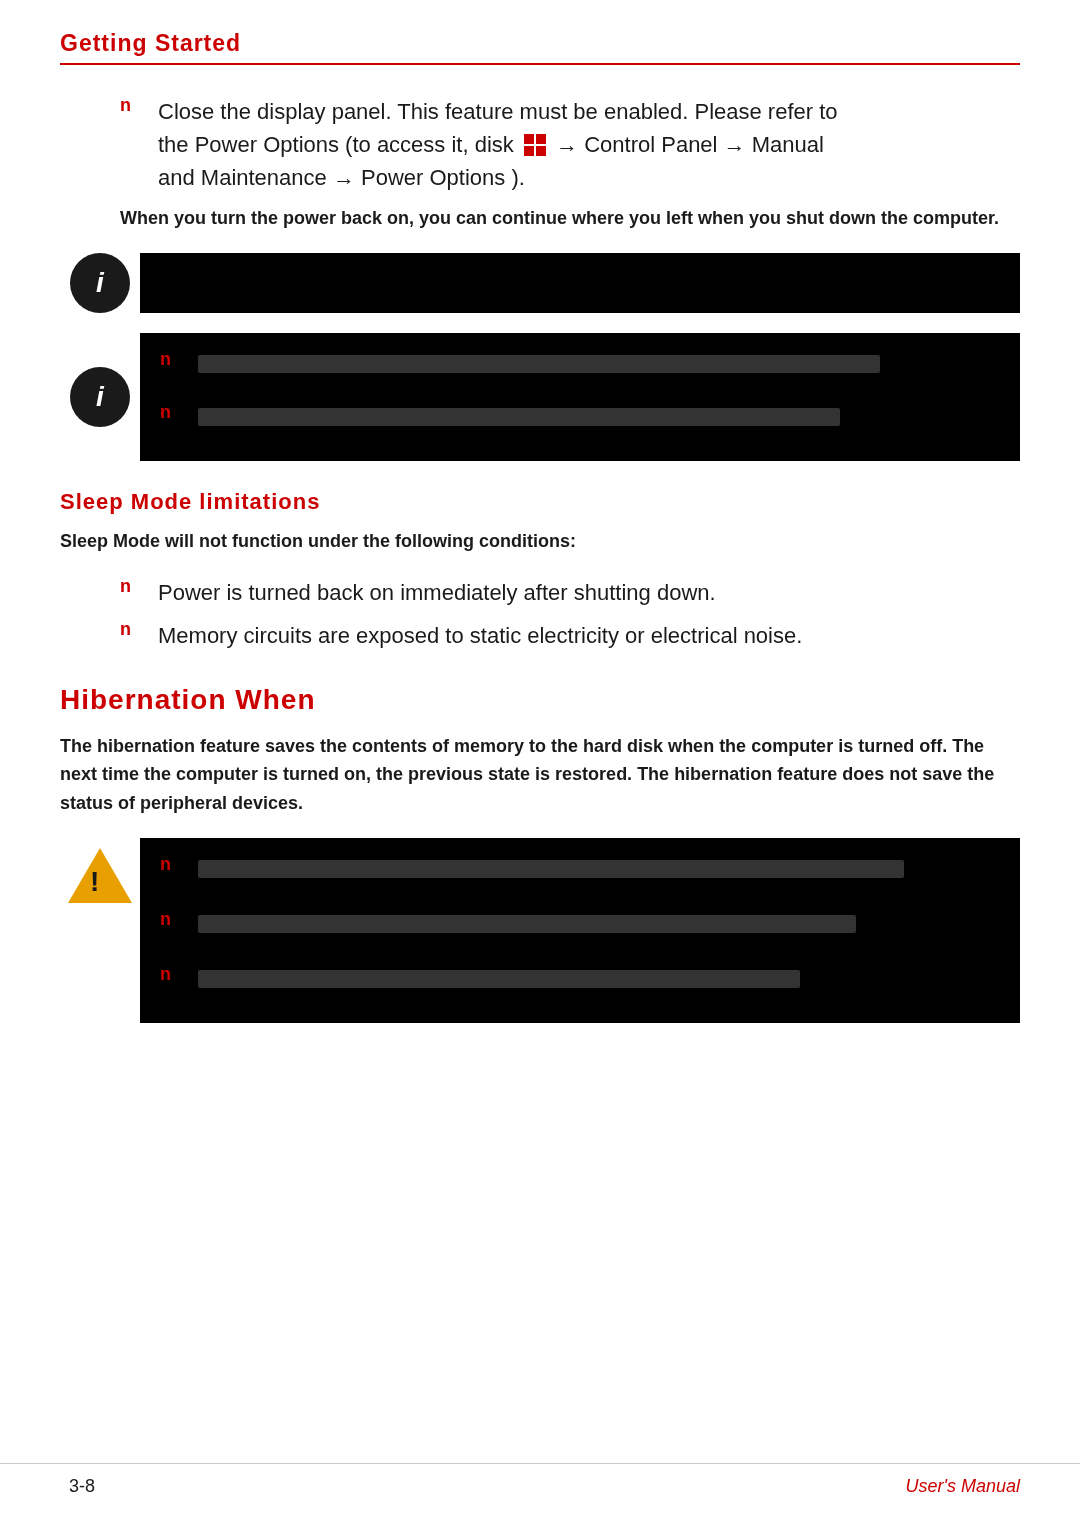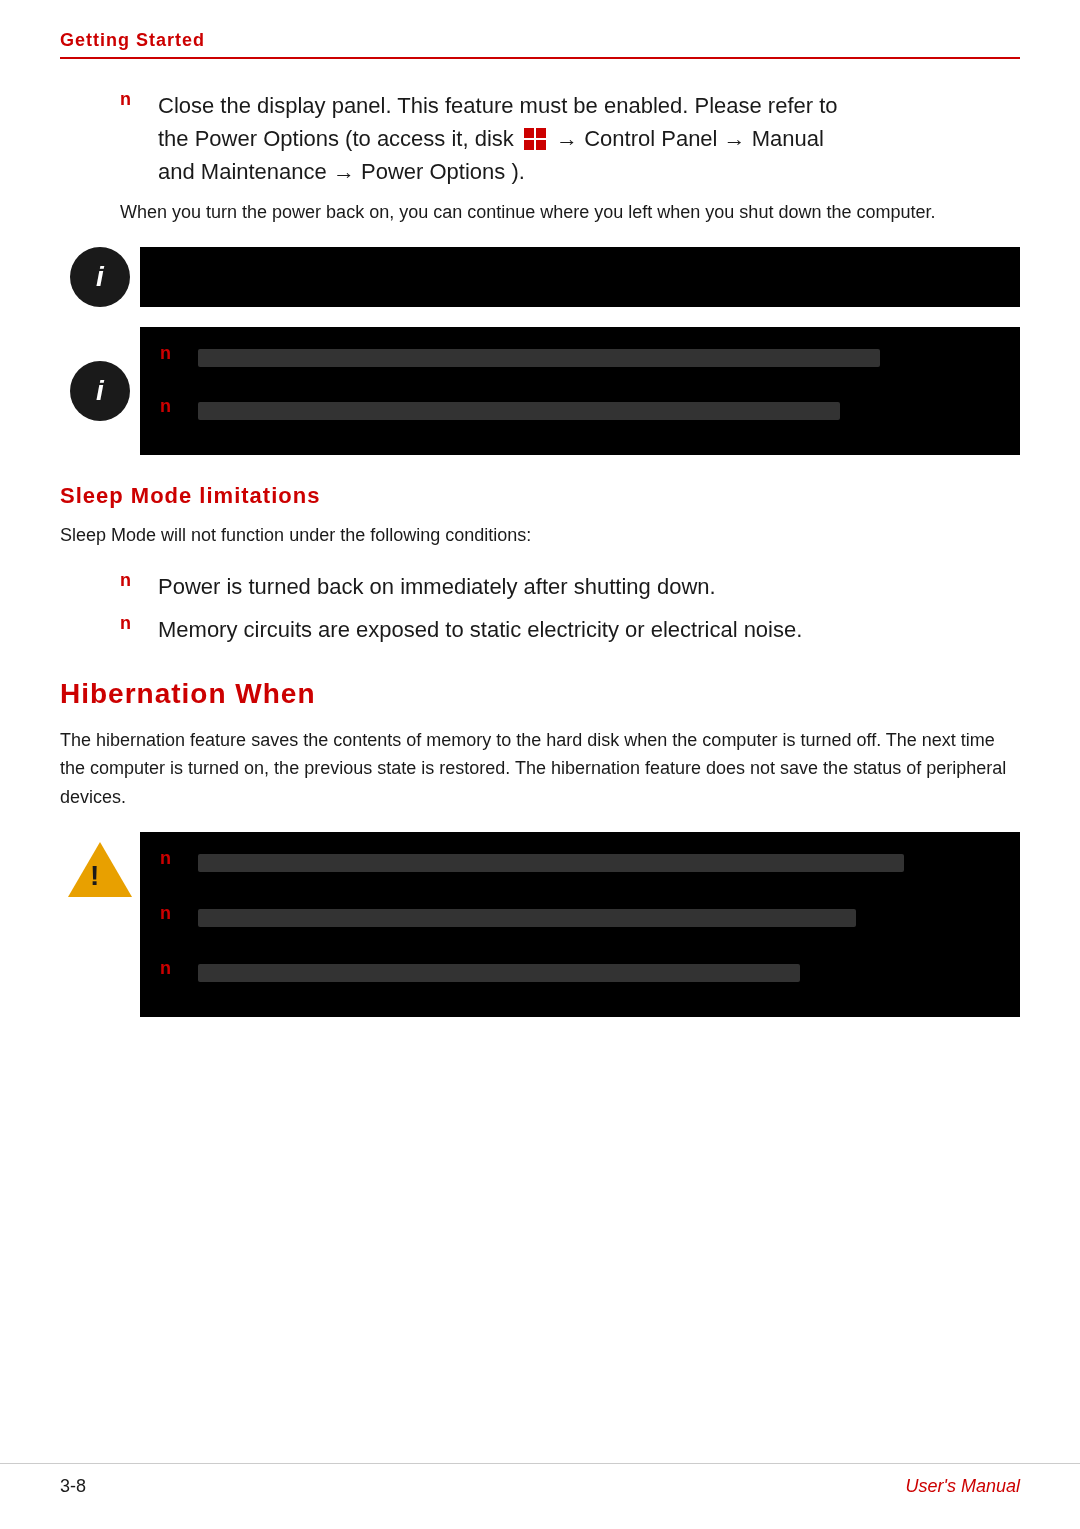--- a/index.html
+++ b/index.html
@@ -24,21 +24,21 @@
 
     
     .page-header {
       border-bottom: 2px solid #cc0000;
       margin-bottom: 30px;
       padding-bottom: 6px;
     }
 
     .page-header-title {
       color: #cc0000;
-      font-size: 18px;
+      font-size: 23px;
       font-weight: bold;
       letter-spacing: 1px;
     }
 
     
     .section-indent {
       margin-left: 60px;
       margin-bottom: 16px;
     }
 
@@ -59,20 +59,21 @@
     .bullet-text {
       flex: 1;
       font-size: 22px;
       line-height: 1.5;
     }
 
     .body-text {
       font-size: 18px;
       line-height: 1.6;
       margin-bottom: 20px;
+      font-weight: bold;
     }
 
     
     .note-box {
       display: flex;
       align-items: stretch;
       margin: 20px 0;
       border: none;
     }
 
@@ -164,20 +165,21 @@
       display: flex;
       justify-content: space-between;
       align-items: center;
       padding: 12px 60px;
       border-top: 1px solid #cccccc;
     }
 
     .footer-page-num {
       font-size: 18px;
       color: #1a1a1a;
+      margin-left: 9px;
     }
 
     .footer-title {
       font-size: 18px;
       color: #cc0000;
       font-style: italic;
     }
 
     
     .win-logo {

